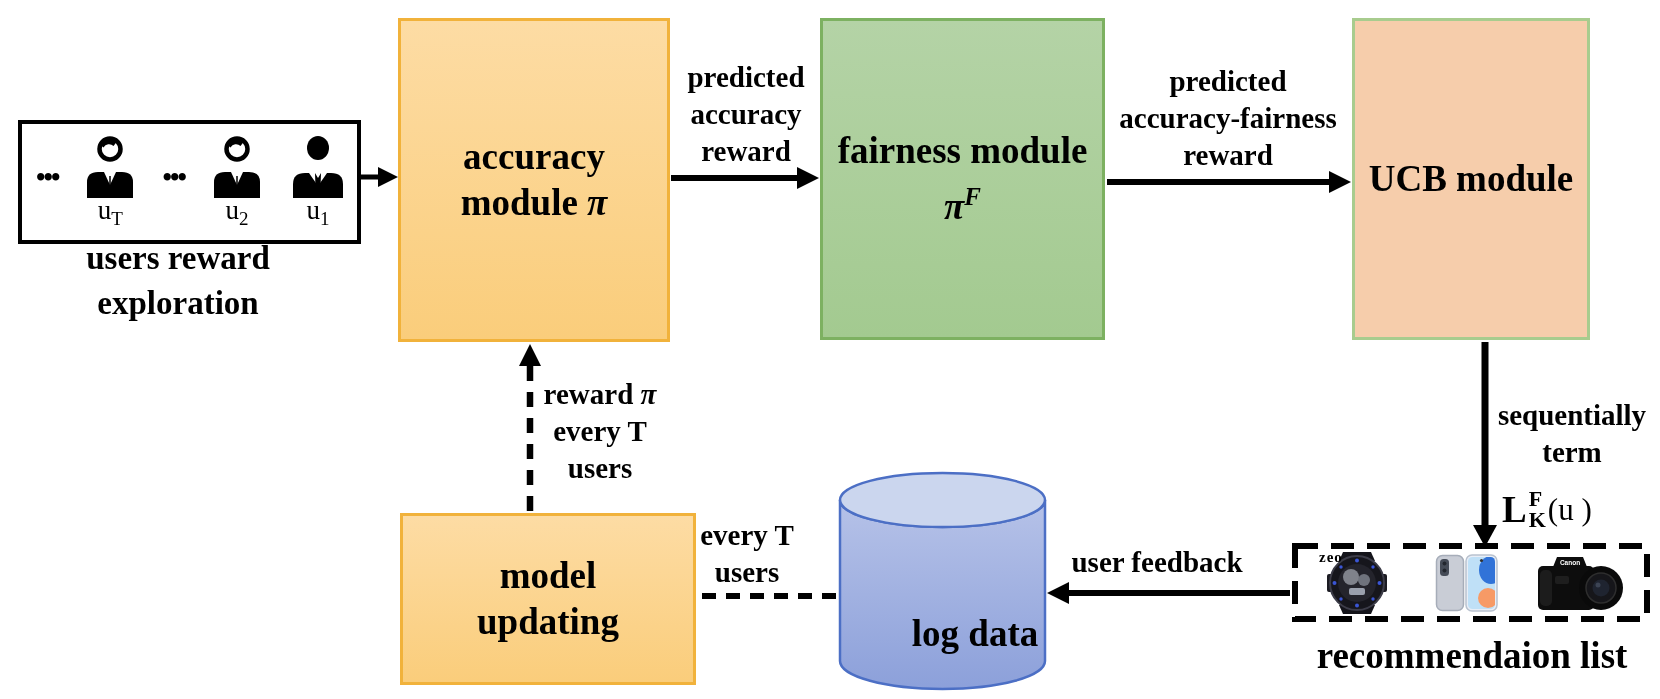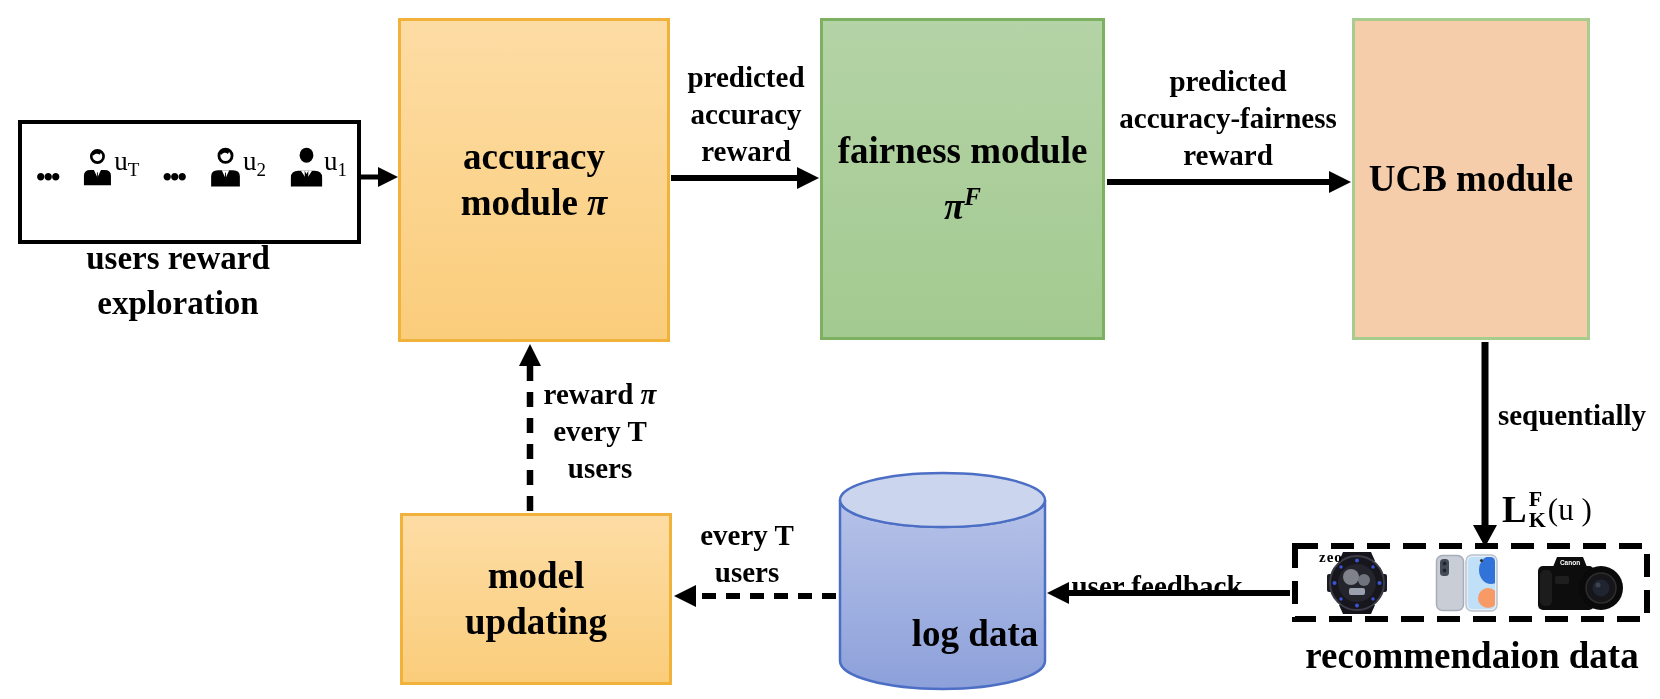--- a/index.html
+++ b/index.html
@@ -16,52 +16,52 @@
     position:absolute;border:3px solid;box-sizing:border-box;
     display:flex;flex-direction:column;align-items:center;justify-content:center;
     font-weight:700;font-size:37px;line-height:46px;text-align:center;
   }
   .accuracy{left:398px;top:18px;width:272px;height:324px;
     background:linear-gradient(180deg,#FDDCA4 0%,#FACD7B 100%);border-color:#F1B23B;}
   .fairness{left:820px;top:18px;width:285px;height:322px;
     background:linear-gradient(180deg,#B4D3A6 0%,#A3CA90 100%);border-color:#7DB161;}
   .ucb{left:1352px;top:18px;width:238px;height:322px;
     background:#F6CDAB;border-color:#A8CC8E;}
-  .model{left:400px;top:513px;width:272px;height:172px;
+  .model{left:400px;top:513px;width:296px;height:172px;
     background:linear-gradient(180deg,#FDDCA4 0%,#FACD7B 100%);border-color:#F1B23B;}
   .pi{font-style:italic;font-weight:700;}
   .pi-sup{font-style:italic;font-weight:700;font-size:25px;vertical-align:14px;}
   .mod-line{white-space:nowrap;}
 
   
   .users-box{
     position:absolute;left:18px;top:120px;width:311px;height:104px;
     border:4px solid #000;background:#fff;box-sizing:content-box;
     display:flex;align-items:flex-start;justify-content:space-between;
     padding:12px 10px 0 14px;
   }
-  .user-col{display:flex;align-items:center;width:58px;}
+  .user-col{display:flex;flex-direction:column;align-items:center;width:58px;}
   .user-col svg{display:block;}
   .ulabel{font-size:27px;line-height:28px;font-weight:400;margin-top:-2px;}
   .ulabel sub{font-size:19px;}
   .dots{font-size:27px;font-weight:700;letter-spacing:-2px;margin-top:26px;}
   .users-caption{
     position:absolute;left:178px;top:236px;transform:translateX(-50%);
     font-size:33px;line-height:45px;font-weight:700;text-align:center;white-space:nowrap;
   }
 
   
   .arrow-label{
     position:absolute;transform:translateX(-50%);text-align:center;
     font-weight:700;font-size:29px;line-height:37px;white-space:nowrap;
   }
   #lbl-pred-acc{left:746px;top:59px;}
   #lbl-pred-accfair{left:1228px;top:63px;}
   #lbl-exploration{left:1572px;top:397px;}
-  #lbl-user-feedback{left:1157px;top:544px;margin-top:24px;}
+  #lbl-user-feedback{left:1157px;top:544px;}
   #lbl-every-t{left:747px;top:517px;}
   #lbl-update-pi{left:600px;top:376px;}
 
   
   .formula{position:absolute;left:1502px;top:489px;display:flex;align-items:center;}
   .f-main{font-size:37px;font-weight:700;line-height:1;}
   .f-stack{display:inline-flex;flex-direction:column;font-size:22px;font-weight:700;line-height:0.95;margin:0 2px;}
   .f-rest{font-size:31px;font-weight:400;line-height:1;}
 
   
@@ -194,20 +194,21 @@
     <div>accuracy</div>
     <div>reward</div>
   </div>
   <div class="arrow-label" id="lbl-pred-accfair">
     <div>predicted</div>
     <div>accuracy-fairness</div>
     <div>reward</div>
   </div>
   <div class="arrow-label" id="lbl-exploration">
     <div>sequentially</div>
+    <div>term</div>
   </div>
   <div class="arrow-label" id="lbl-user-feedback">
     <div>user feedback</div>
   </div>
   <div class="arrow-label" id="lbl-every-t">
     <div>every T</div>
     <div>users</div>
   </div>
   <div class="arrow-label" id="lbl-update-pi">
     <div><span>reward </span><span class="pi">π</span></div>
@@ -271,15 +272,15 @@
       <path d="M16 13 L20 3 H46 L50 13 Z" fill="#0d0d0d"></path>
       <rect x="3" y="16" width="12" height="36" rx="5" fill="#1c1c1c"></rect>
       <text x="33" y="10.5" fill="#fff" font-size="6.5" font-weight="bold" text-anchor="middle" font-family="Liberation Sans, sans-serif">Canon</text>
       <circle cx="64" cy="34" r="22" fill="#0a0a0a"></circle>
       <circle cx="64" cy="34" r="15" fill="#16161a" stroke="#2e2e2e" stroke-width="1.5"></circle>
       <circle cx="64" cy="34" r="8.5" fill="#1f2430"></circle>
       <circle cx="61" cy="31" r="2.5" fill="#3c4454"></circle>
       <rect x="18" y="22" width="14" height="8" rx="2" fill="#1e1e1e"></rect>
     </svg>
   </div>
-  <div class="reco-caption">recommendaion data</div>
+  <div class="reco-caption">recommendaion list</div>
 
 </div>
 
 </body></html>

